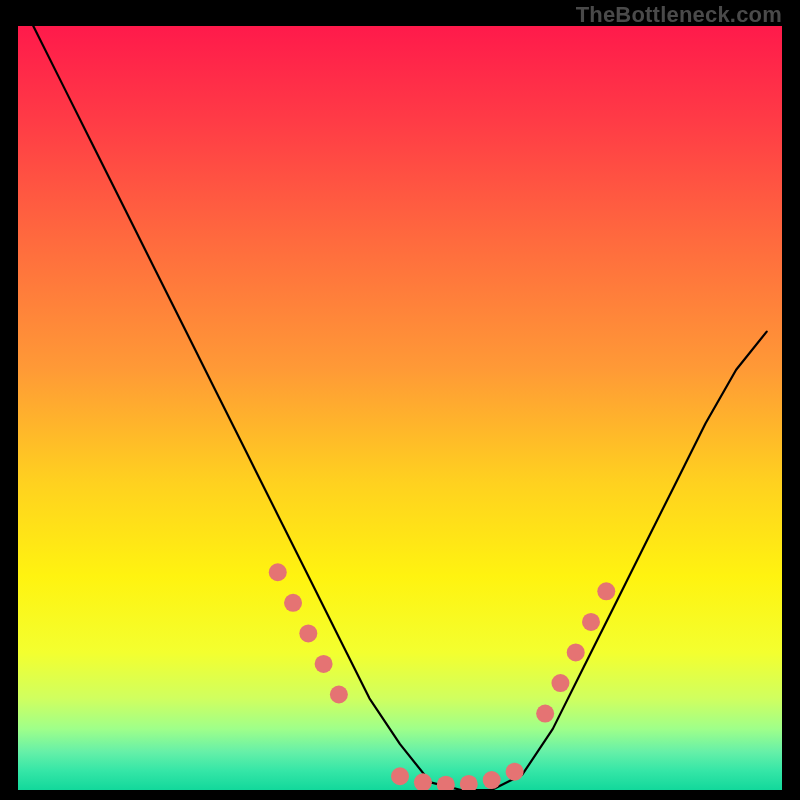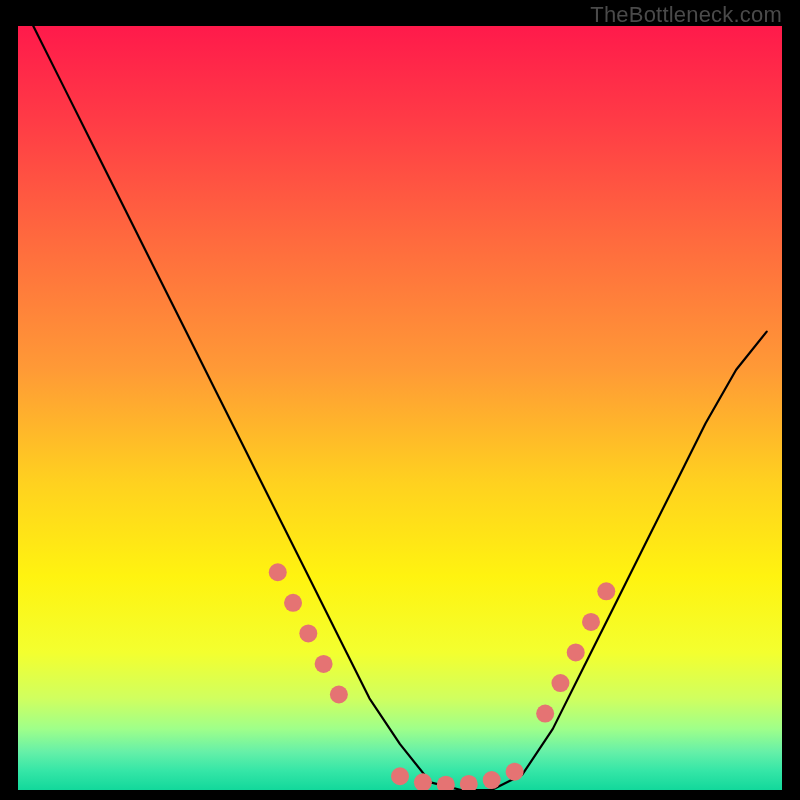--- a/index.html
+++ b/index.html
@@ -25,21 +25,21 @@
     top: 0;
     width: 764px;
     height: 764px;
   }
   .watermark {
     position: absolute;
     top: 2px;
     right: 18px;
     color: #4a4a4a;
     font-size: 22px;
-    font-weight: 400;
+    font-weight: 700;
     letter-spacing: 0.2px;
   }
   svg { display: block; }
 </style>
 </head>
 <body>
 
 <div class="watermark">TheBottleneck.com</div>
 
 <div class="frame">

